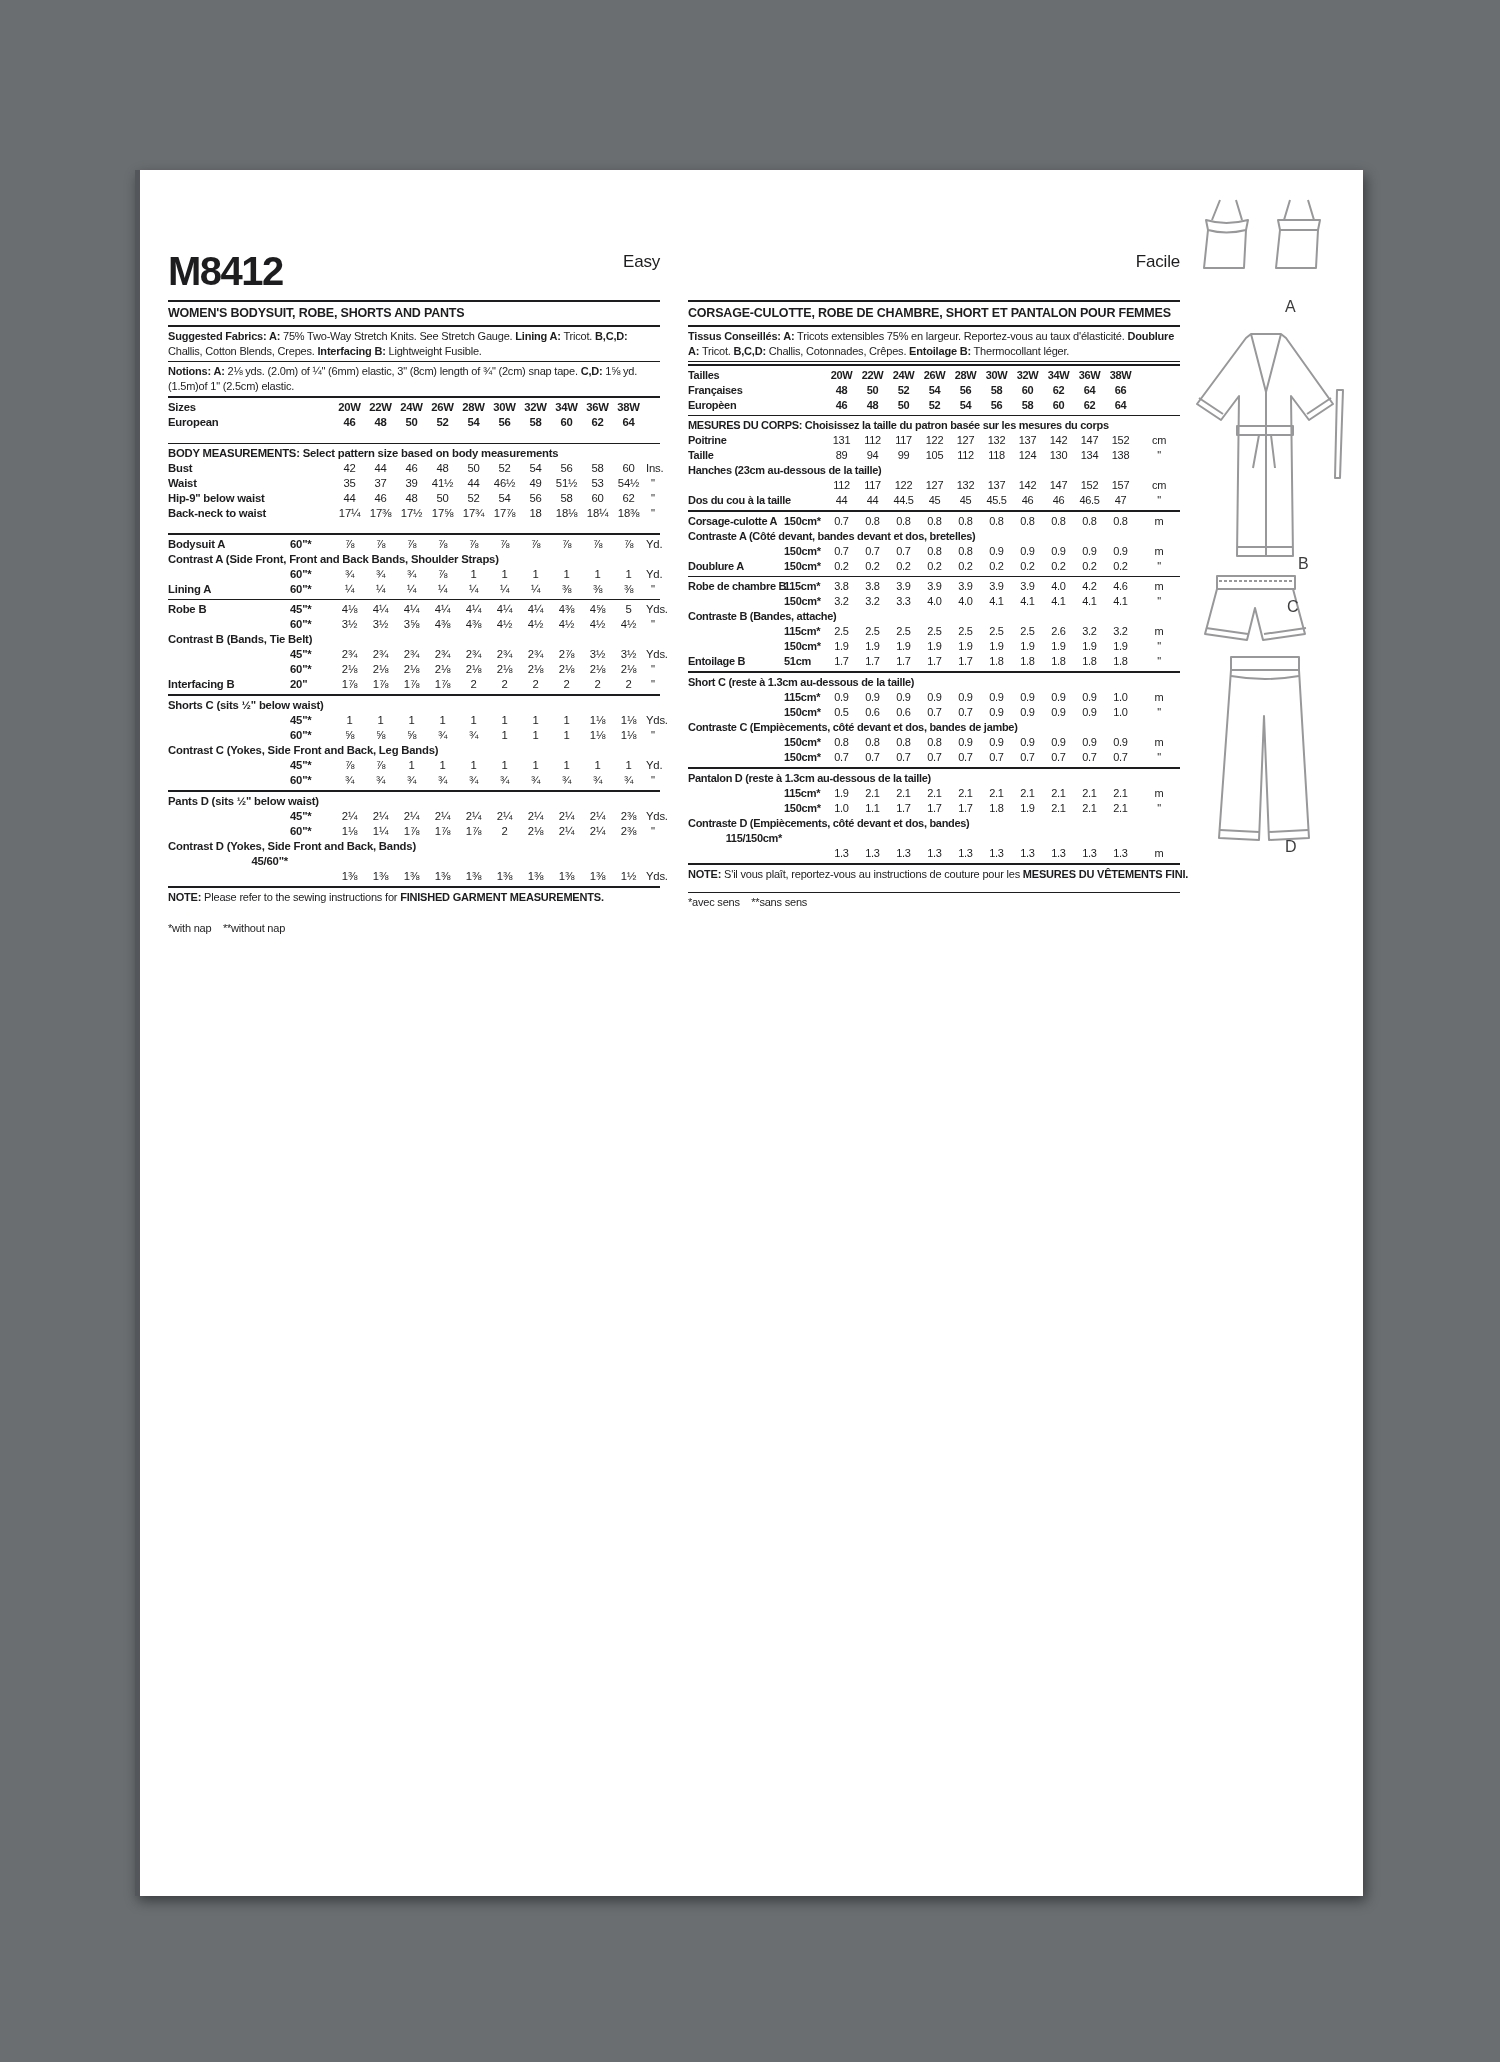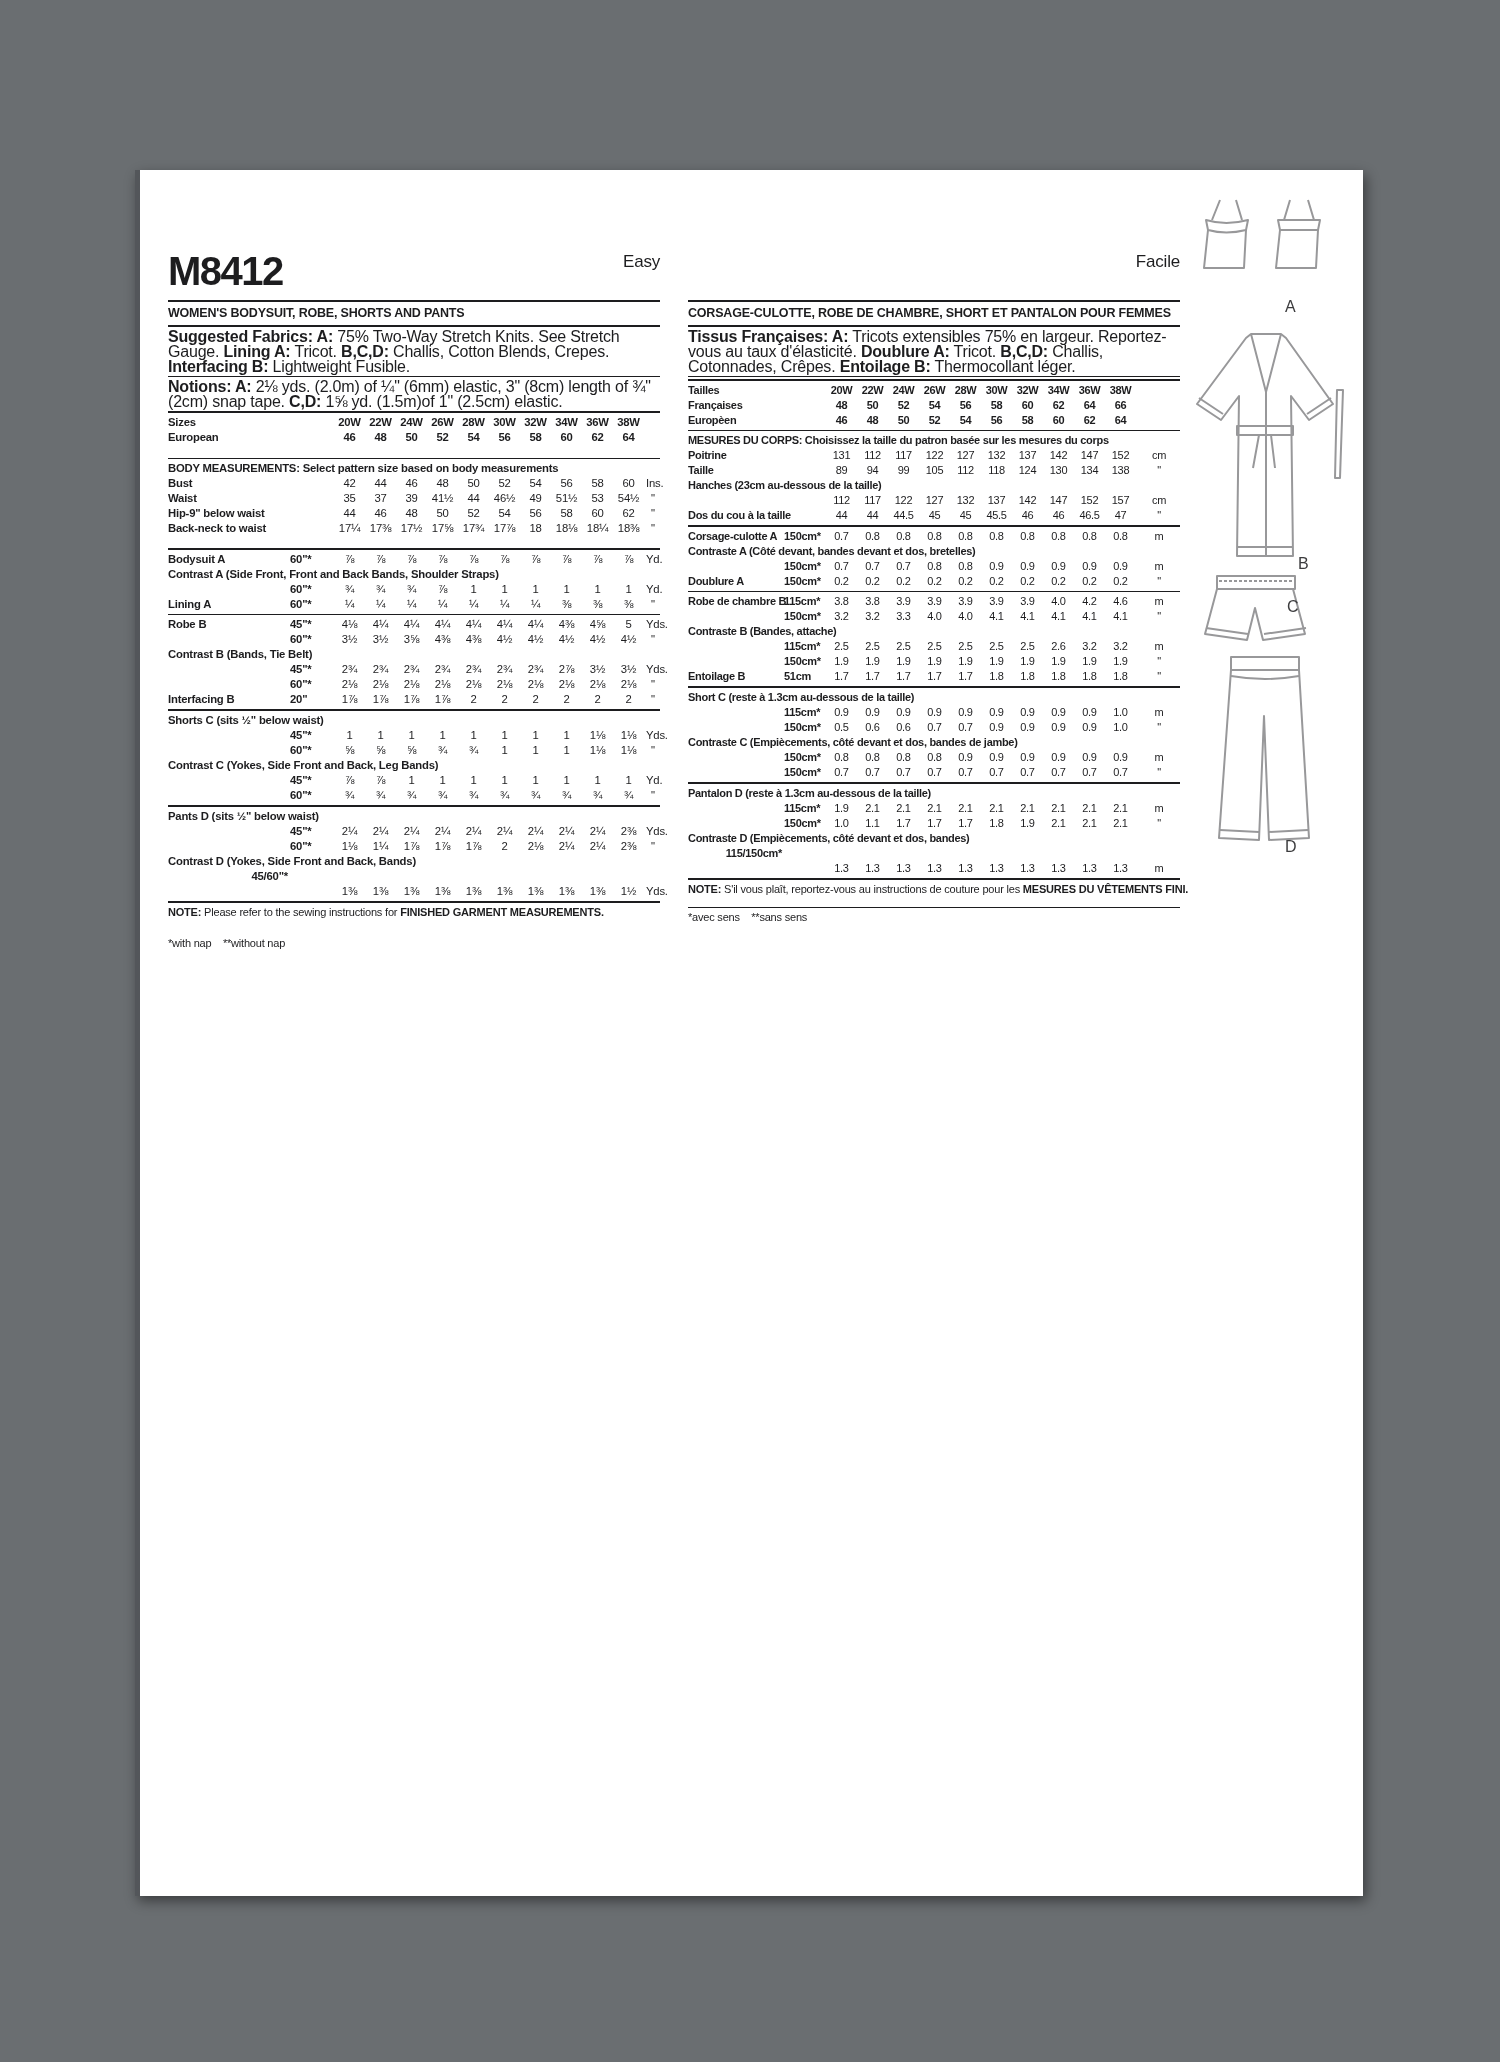--- a/index.html
+++ b/index.html
@@ -10,21 +10,21 @@
   .col{position:absolute;top:82px;width:492px;color:#1d1d1f;letter-spacing:-0.2px;}
   .col.en{left:33px;}
   .col.fr{left:553px;}
   .hdrline{height:46px;display:flex;justify-content:space-between;align-items:flex-start;}
   .hdrline.fronly{justify-content:flex-end;}
   .code{font-size:40px;font-weight:bold;letter-spacing:-1.5px;line-height:38px;}
   .difficulty{font-size:17px;line-height:20px;}
   .rule{border-top:1.5px solid #1d1d1f;margin:2px 0;}
   .rule2{border-top:2.5px solid #1d1d1f;}
   .subtitle{font-size:12.5px;font-weight:bold;line-height:19px;white-space:nowrap;}
-  .para{font-size:16px;line-height:15px;margin:1px 0;}
+  .para{font-size:11px;line-height:15px;margin:1px 0;}
   .para b{font-weight:bold;}
   .para.oneline{white-space:nowrap;min-height:30px;font-size:10.8px;letter-spacing:-0.3px;}
   .trow{display:grid;grid-template-columns:122px 44px repeat(10,31px) 1fr;
     height:15px;line-height:15px;font-size:11.3px;}
   .fr .trow{grid-template-columns:96px 42px repeat(10,31px) 1fr;font-size:11px;letter-spacing:-0.3px;}
   .trow.tfull{display:block;font-weight:bold;white-space:nowrap;}
   .tlabel{font-weight:bold;white-space:nowrap;}
   .tlabel.wonly{text-align:right;padding-right:2px;}
   .twidth{font-weight:bold;white-space:nowrap;}
   .tval{text-align:center;}
@@ -393,21 +393,21 @@
     <div class="footnote">*with nap    **without nap</div>
   </div>
 
   <div class="col fr">
     <div class="hdrline fronly">
       <div class="difficulty">Facile</div>
     </div>
     <div class="rule rule2"></div>
     <div class="subtitle">CORSAGE-CULOTTE, ROBE DE CHAMBRE, SHORT ET PANTALON POUR FEMMES</div>
     <div class="rule rule2"></div>
-    <div class="para"><b>Tissus Françaises: A:</b><span> Tricots extensibles 75% en largeur. Reportez-vous au taux d'élasticité. </span><b>Doublure A:</b><span> Tricot. </span><b>B,C,D:</b><span> Challis, Cotonnades, Crêpes. </span><b>Entoilage B:</b><span> Thermocollant léger.</span></div>
+    <div class="para"><b>Tissus Conseillés: A:</b><span> Tricots extensibles 75% en largeur. Reportez-vous au taux d'élasticité. </span><b>Doublure A:</b><span> Tricot. </span><b>B,C,D:</b><span> Challis, Cotonnades, Crêpes. </span><b>Entoilage B:</b><span> Thermocollant léger.</span></div>
     <div class="rule"></div>
     <div class="rule rule2"></div>
     <div>
         <div class="trow hdr">
           <span class="tlabel">Tailles</span>
           <span class="twidth"></span>
           <span class="tval">20W</span>
           <span class="tval">22W</span>
           <span class="tval">24W</span>
           <span class="tval">26W</span>

